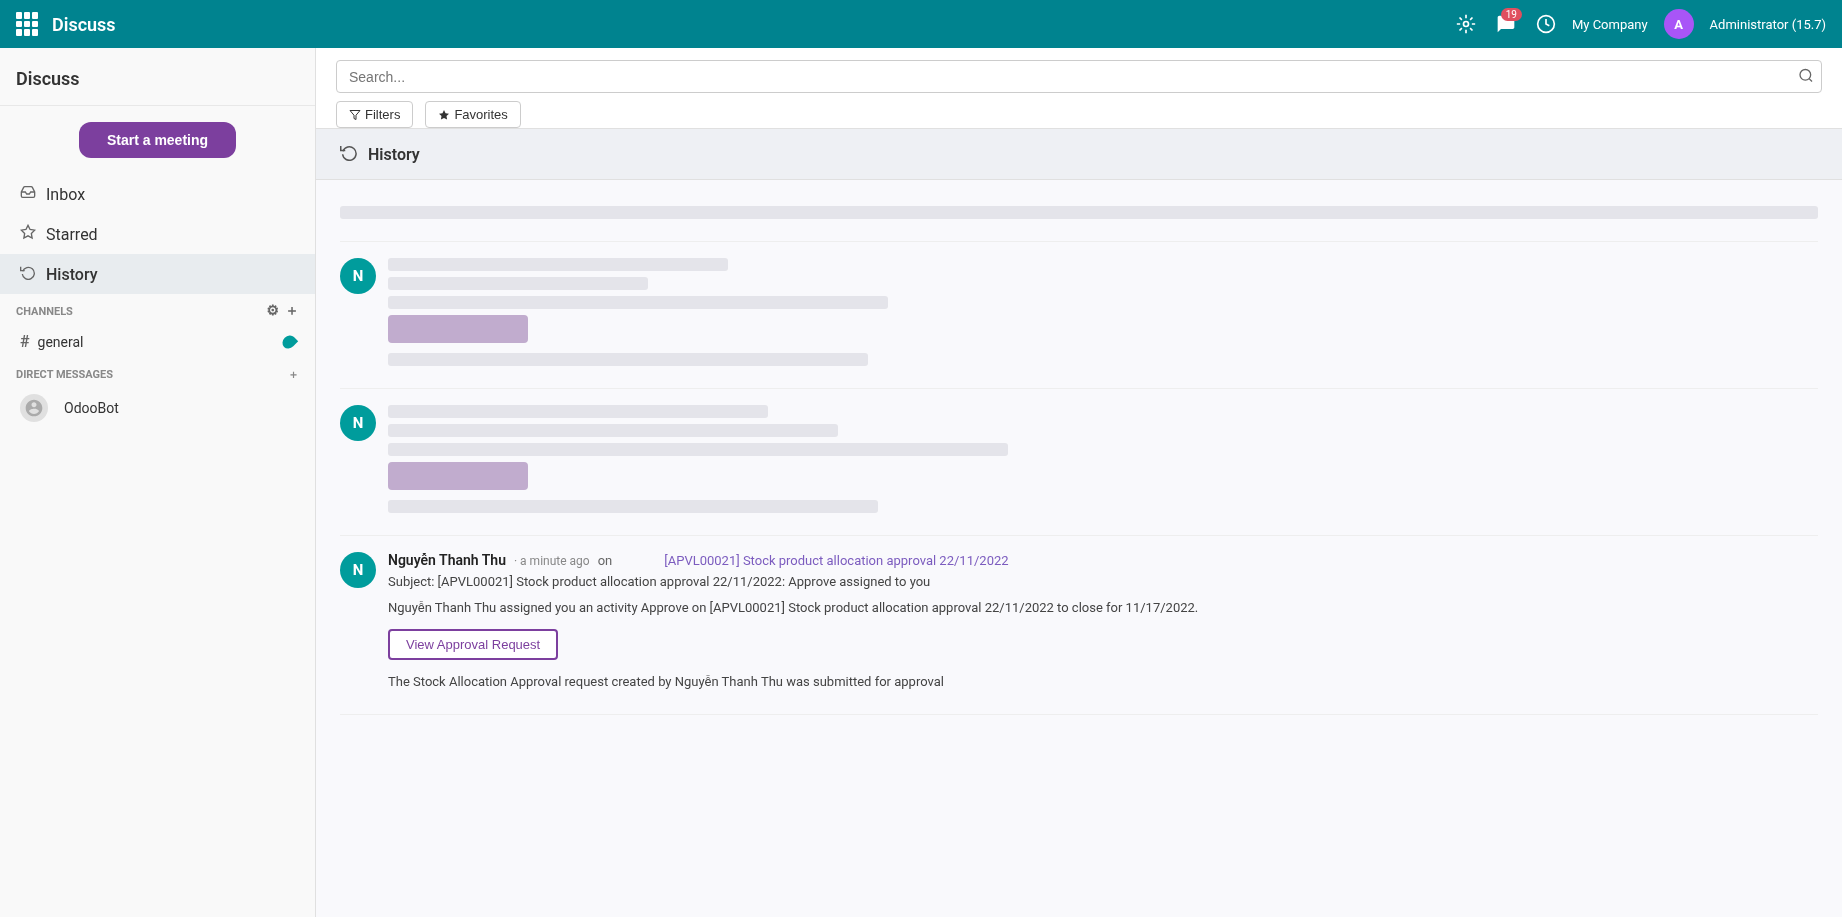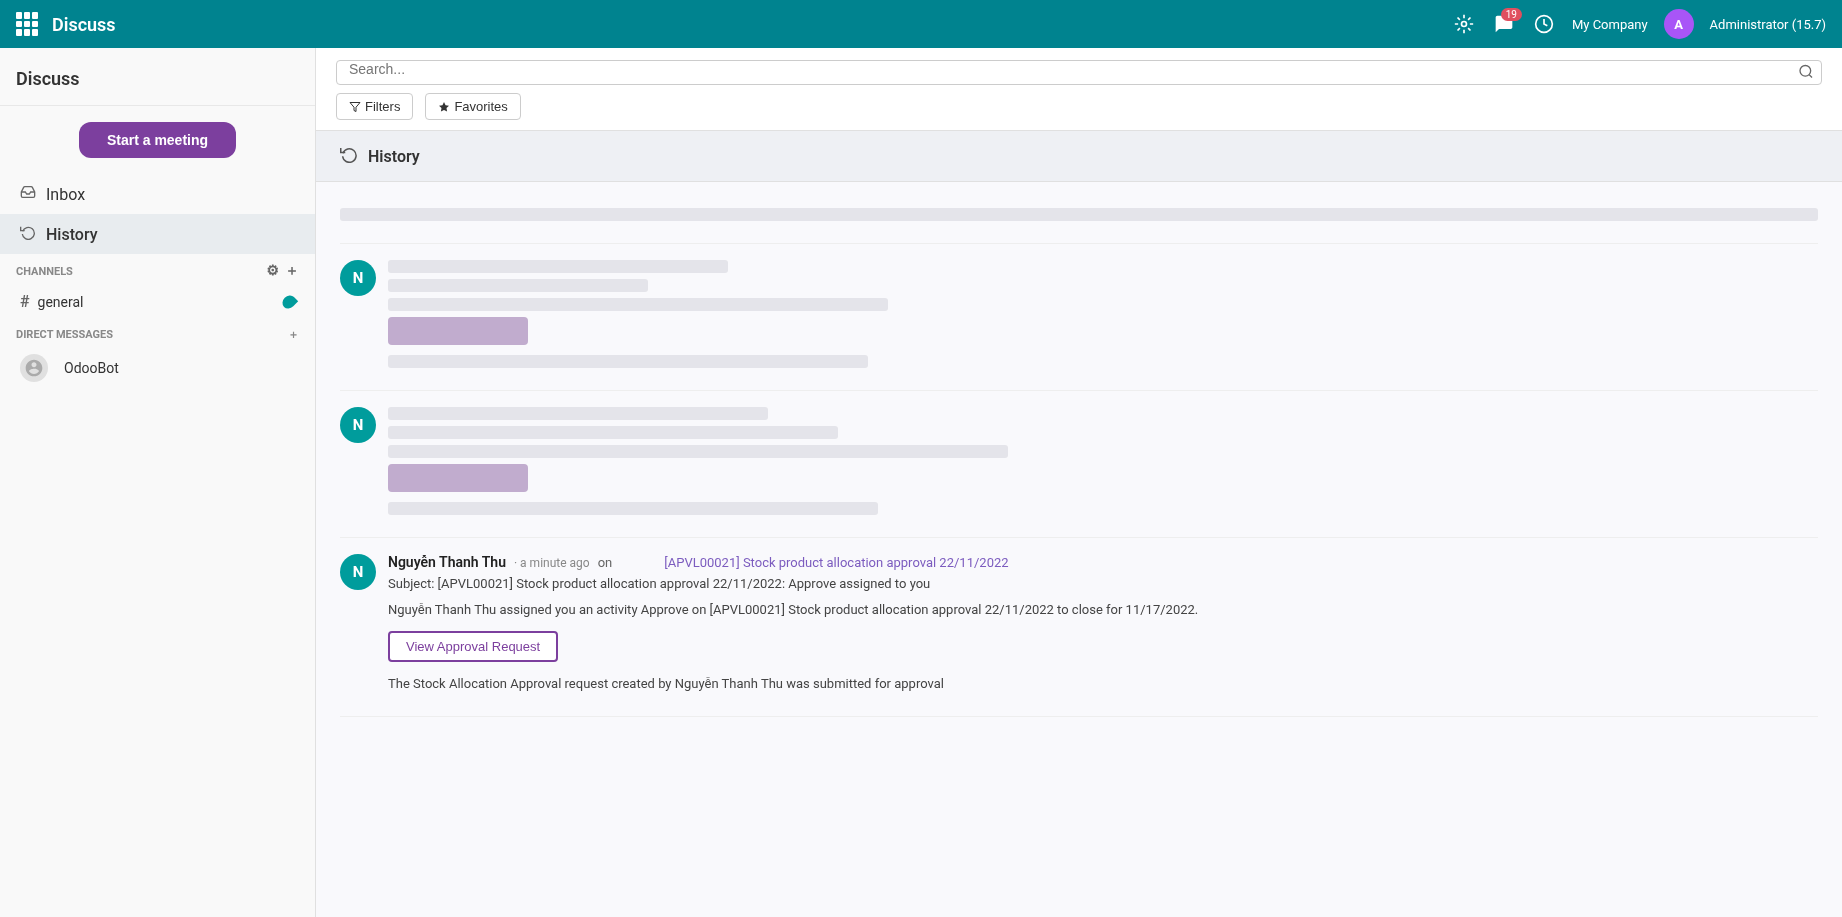--- a/index.html
+++ b/index.html
@@ -34,21 +34,21 @@
     }
     .topnav-right {
       margin-left: auto;
       display: flex;
       align-items: center;
       gap: 16px;
       color: #fff;
     }
     .topnav-icon {
       width: 24px; height: 24px;
-      display: flex; align-items: center; justify-content: center;
+      display: flex; align-items: center; justify-content: flex-end;
       cursor: pointer;
       position: relative;
     }
     .badge {
       background: #e04f5f;
       color: #fff;
       font-size: 10px;
       border-radius: 10px;
       padding: 1px 5px;
       position: absolute;
@@ -180,35 +180,35 @@
       gap: 0;
     }
     .search-input-wrap {
       flex: 1;
       position: relative;
     }
     .search-input {
       width: 100%;
       border: 1px solid #ccc;
       border-radius: 4px;
-      padding: 0 36px 7px 12px;
+      padding: 8px 36px 7px 12px;
       font-size: 14px;
       outline: none;
     }
     .search-icon-btn {
       position: absolute;
       right: 8px; top: 50%;
       transform: translateY(-50%);
       background: none; border: none; cursor: pointer;
       color: #666;
     }
     .filter-row {
       display: flex;
       gap: 12px;
-      padding-bottom: 10px;
+      padding-bottom: 0;
     }
     .filter-btn {
       display: flex;
       align-items: center;
       gap: 4px;
       border: 1px solid #ccc;
       border-radius: 4px;
       padding: 5px 12px;
       font-size: 13px;
       cursor: pointer;
@@ -354,20 +354,28 @@
     <div class="sidebar-nav-item">
       <span class="sidebar-nav-icon">
         <svg width="16" height="16" viewBox="0 0 24 24" fill="none" stroke="currentColor" stroke-width="2">
           <polyline points="22 12 16 12 14 15 10 15 8 12 2 12"></polyline>
           <path d="M5.45 5.11L2 12v6a2 2 0 0 0 2 2h16a2 2 0 0 0 2-2v-6l-3.45-6.89A2 2 0 0 0 16.76 4H7.24a2 2 0 0 0-1.79 1.11z"></path>
         </svg>
       </span>
       <span>Inbox</span>
     </div>
 
+    <div class="sidebar-nav-item">
+      <span class="sidebar-nav-icon">
+        <svg width="16" height="16" viewBox="0 0 24 24" fill="none" stroke="currentColor" stroke-width="2">
+          <polygon points="12 2 15.09 8.26 22 9.27 17 14.14 18.18 21.02 12 17.77 5.82 21.02 7 14.14 2 9.27 8.91 8.26 12 2"></polygon>
+        </svg>
+      </span>
+      <span>Starred</span>
+    </div>
 
     <div class="sidebar-nav-item active">
       <span class="sidebar-nav-icon">
         <svg width="16" height="16" viewBox="0 0 24 24" fill="none" stroke="currentColor" stroke-width="2">
           <polyline points="1 4 1 10 7 10"></polyline>
           <path d="M3.51 15a9 9 0 1 0 .49-4"></path>
         </svg>
       </span>
       <span>History</span>
     </div>

